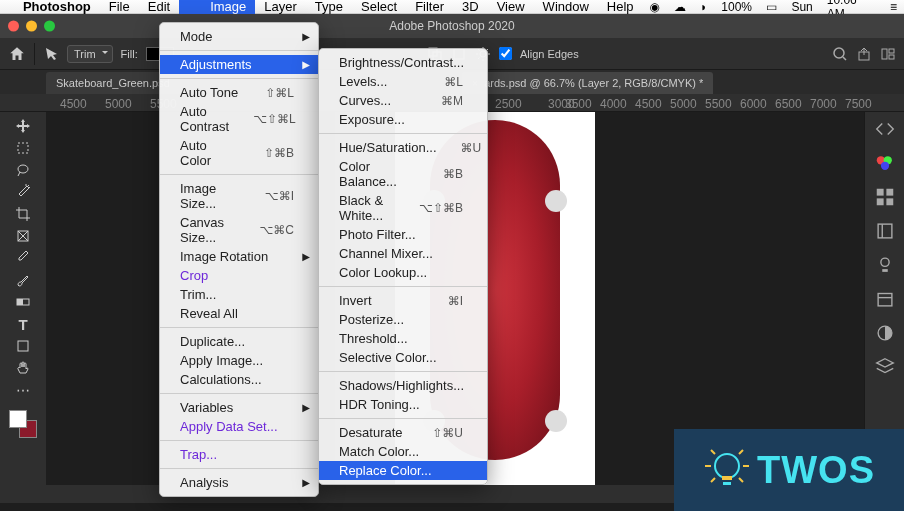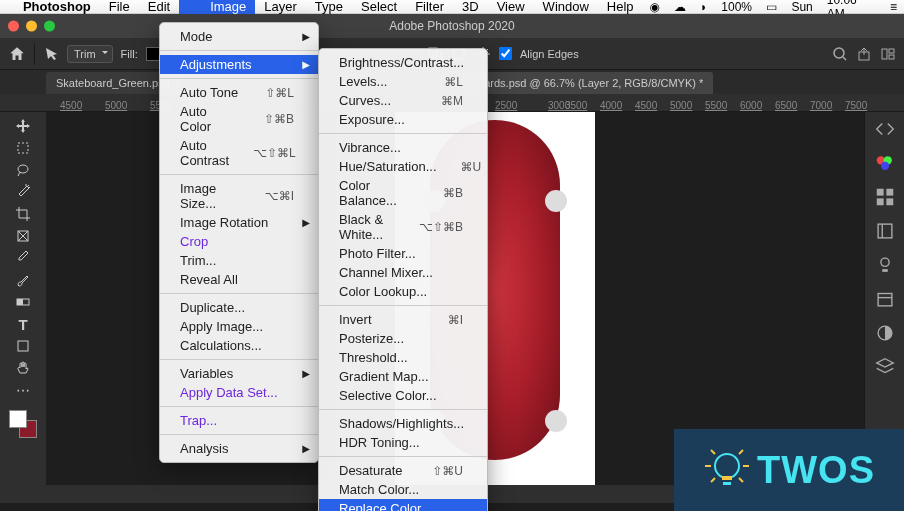--- a/index.html
+++ b/index.html
@@ -31,21 +31,21 @@
 .search-icon, .gear-icon, .hand-icon, .zoom-icon, .panel-icon { width: 16px; height: 16px; fill: #aaa; }
 
 
 .doc-tabs { height: 24px; background: #2a2a2a; display: flex; align-items: flex-end; padding-left: 46px; font-size: 11px; color: #ccc; }
 .doc-tab { background: #3a3a3a; padding: 5px 10px; border-top-left-radius: 3px; border-top-right-radius: 3px; margin-right: 2px; display: flex; align-items: center; gap: 6px; }
 .doc-tab .close { font-size: 11px; color: #888; }
 .doc-tab.active { background: #444; }
 
 
 .ruler-h { height: 18px; background: #2f2f2f; color: #888; font-size: 9px; display: flex; align-items: flex-end; padding-left: 46px; border-bottom: 1px solid #1a1a1a; position: relative; }
-.ruler-tick { position: absolute; font-size: 10px; text-decoration: underline; }
+.ruler-tick { position: absolute; font-size: 12px; }
 
 
 .main { display: flex; height: calc(511px - 22px - 24px - 32px - 24px - 18px - 18px); }
 .toolbar-left { width: 46px; background: #2f2f2f; display: flex; flex-direction: column; align-items: center; padding-top: 4px; gap: 2px; }
 .tool { width: 20px; height: 20px; display: flex; align-items: center; justify-content: center; color: #ccc; font-size: 14px; position: relative; }
 .tool svg { width: 16px; height: 16px; fill: #ccc; }
 .color-swatches { margin-top: 8px; position: relative; width: 28px; height: 28px; }
 .color-swatches .fg { position: absolute; width: 18px; height: 18px; background: #fff; border: 1px solid #888; top: 0; left: 0; z-index: 2; }
 .color-swatches .bg { position: absolute; width: 18px; height: 18px; background: #8b1a2b; border: 1px solid #888; bottom: 0; right: 0; }
 
@@ -335,33 +335,37 @@
     <div class="menu-row highlight">
       <span>Adjustments</span>
       <span class="sub-arrow">▶</span>
     </div>
     <div class="menu-row sep"></div>
     <div class="menu-row">
       <span>Auto Tone</span>
       <span class="shortcut">⇧⌘L</span>
     </div>
     <div class="menu-row">
+      <span>Auto Contrast</span>
+      <span class="shortcut">⌥⇧⌘L</span>
+    </div>
+    <div class="menu-row">
       <span>Auto Color</span>
       <span class="shortcut">⇧⌘B</span>
     </div>
-    <div class="menu-row">
-      <span>Auto Contrast</span>
-      <span class="shortcut">⌥⇧⌘L</span>
-    </div>
     <div class="menu-row sep"></div>
     <div class="menu-row">
       <span>Image Size...</span>
       <span class="shortcut">⌥⌘I</span>
     </div>
     <div class="menu-row">
+      <span>Canvas Size...</span>
+      <span class="shortcut">⌥⌘C</span>
+    </div>
+    <div class="menu-row">
       <span>Image Rotation</span>
       <span class="sub-arrow">▶</span>
     </div>
     <div class="menu-row disabled">
       <span>Crop</span>
     </div>
     <div class="menu-row">
       <span>Trim...</span>
     </div>
     <div class="menu-row">
@@ -406,23 +410,20 @@
     </div>
     <div class="menu-row">
       <span>Curves...</span>
       <span class="shortcut">⌘M</span>
     </div>
     <div class="menu-row">
       <span>Exposure...</span>
     </div>
     <div class="menu-row sep"></div>
     <div class="menu-row">
-      <span>Vibrance...</span>
-    </div>
-    <div class="menu-row">
       <span>Hue/Saturation...</span>
       <span class="shortcut">⌘U</span>
     </div>
     <div class="menu-row">
       <span>Color Balance...</span>
       <span class="shortcut">⌘B</span>
     </div>
     <div class="menu-row">
       <span>Black &amp; White...</span>
       <span class="shortcut">⌥⇧⌘B</span>
@@ -439,23 +440,20 @@
     <div class="menu-row sep"></div>
     <div class="menu-row">
       <span>Invert</span>
       <span class="shortcut">⌘I</span>
     </div>
     <div class="menu-row">
       <span>Posterize...</span>
     </div>
     <div class="menu-row">
       <span>Threshold...</span>
-    </div>
-    <div class="menu-row">
-      <span>Gradient Map...</span>
     </div>
     <div class="menu-row">
       <span>Selective Color...</span>
     </div>
     <div class="menu-row sep"></div>
     <div class="menu-row">
       <span>Shadows/Highlights...</span>
     </div>
     <div class="menu-row">
       <span>HDR Toning...</span>

